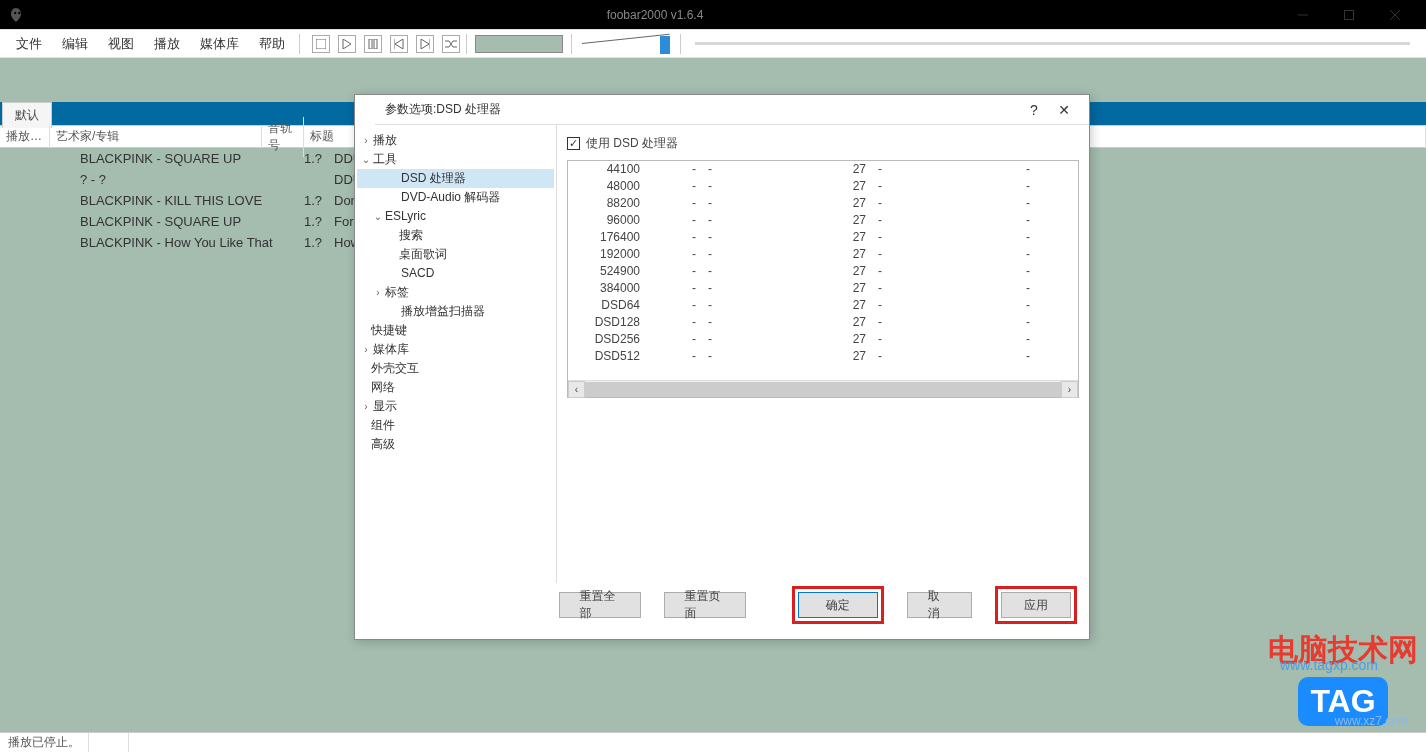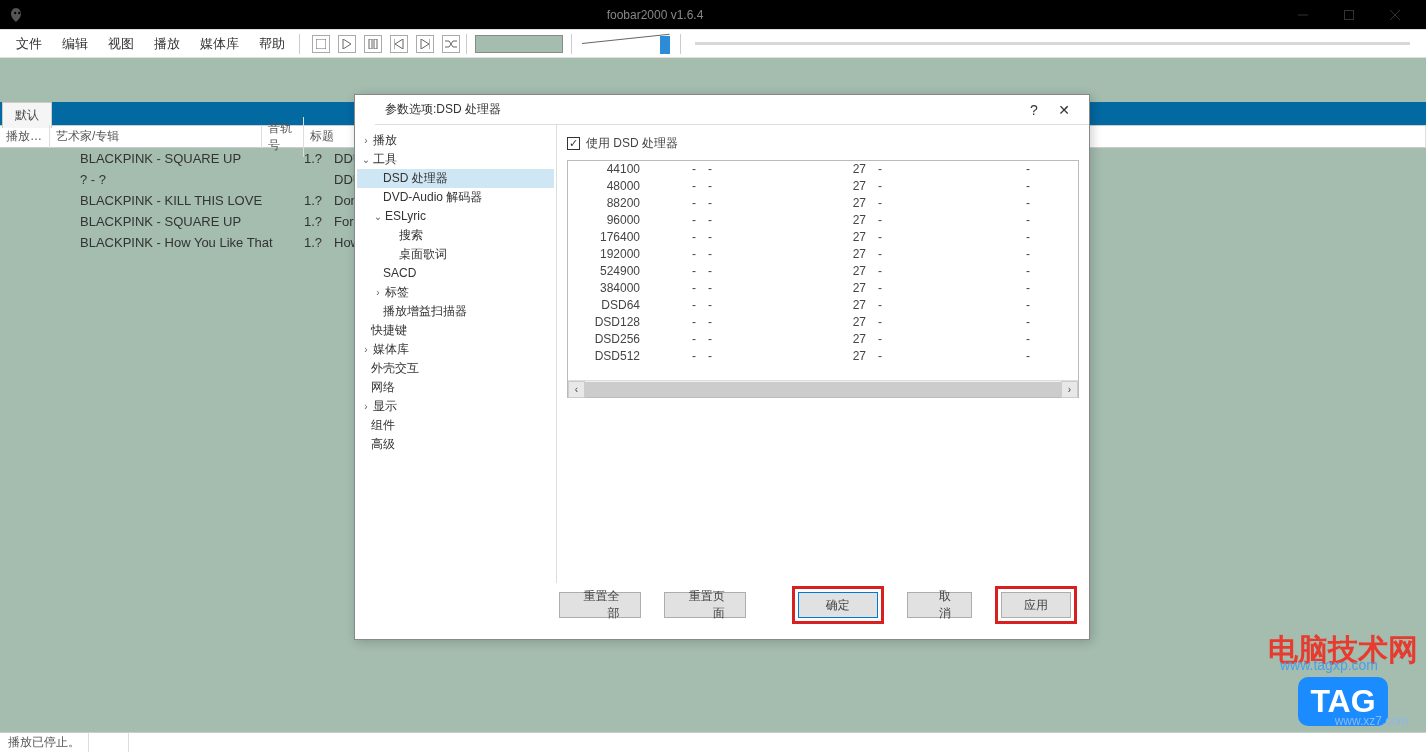--- a/index.html
+++ b/index.html
@@ -36,37 +36,37 @@
 
 .dialog { position:absolute; left:354px; top:94px; width:736px; height:546px; background:#fff; border:1px solid #888; box-shadow:2px 2px 10px rgba(0,0,0,0.2); display:flex; flex-direction:column;}
 .dialog-titlebar { height:30px; display:flex; align-items:center; padding:0 10px; border-bottom:1px solid #ddd;margin-left:20px;}
 .dialog-titlebar .dlg-title { flex:1; font-size:12px; color:#333;}
 .dialog-titlebar .dlg-btn { width:30px; text-align:center; font-size:14px; color:#333;}
 .dialog-body { flex:1; display:flex; }
 .tree-pane { width:202px; border-right:1px solid #ddd; padding:6px 2px; overflow:auto;}
 .tree-item { display:flex; align-items:center; font-size:12px; color:#333; padding:1px 2px; line-height:17px;}
 .tree-arrow { width:14px; text-align:center; color:#666; font-size:10px;}
 .tree-indent1 { padding-left:14px;}
-.tree-indent2 { padding-left:26px;}
+.tree-indent2 { padding-left:44px;}
 .tree-indent3 { padding-left:42px;}
 .tree-sel { background:#cfe6f4;}
 .content-pane { flex:1; padding:10px 10px 0 10px; display:flex; flex-direction:column;}
 .checkbox-row { display:flex; align-items:center; font-size:12px; margin-bottom:8px;}
 .checkbox-box { width:13px; height:13px; border:1px solid #333; margin-right:6px; display:flex; align-items:center; justify-content:center; font-size:11px; color:#333;}
 .table-frame { border:1px solid #bbb; height:238px; display:flex; flex-direction:column;}
 .tbl-header { display:flex; background:#fff; border-bottom:1px solid #ddd; font-size:12px;}
 .tbl-header .th { padding:3px 6px; border-right:1px solid #eee; text-align:right;}
 .tbl-body { flex:1; overflow:auto; }
 .tbl-row { display:flex; font-size:12px; line-height:17px;}
 .tbl-row .td { padding:0 6px; text-align:right;}
 .w-in{width:78px;} .w-out{width:56px;} .w-sdm{width:80px;text-align:left!important;} .w-wl{width:90px;} .w-wt{width:68px;text-align:left!important;} .w-sr{width:96px;}
 .hscroll { height:17px; background:#f0f0f0; border-top:1px solid #ddd; display:flex; align-items:center;}
 .hscroll .arrow{width:17px;height:17px;display:flex;align-items:center;justify-content:center;background:#e8e8e8;border:1px solid #ccc;font-size:10px;}
 .hscroll .thumb{flex:1;height:15px;background:#ccc;margin:0 0px;}
-.dialog-footer { height:56px; border-top:0; display:flex; align-items:center; padding:0 12px 12px 12px; gap:23px;text-align:right;}
+.dialog-footer { height:56px; border-top:0; display:flex; align-items:center; padding:0 12px 12px 12px; gap:23px;}
 .dlg-button { height:26px; padding:0 20px; border:1px solid #adadad; background:#e1e1e1; font-size:12px; display:flex; align-items:center; justify-content:center;}
 .dlg-button.primary { border:1px solid #0078d7; }
 .footer-spacer { flex:1;}
 .highlight-box { border:3px solid #d82020; padding:3px;}
 
 
 .watermark { position:absolute; right:8px; bottom:26px; display:flex; align-items:center; gap:6px;flex-direction:column;}
 .watermark .txt1{ color:#e63b2e; font-size:30px; font-weight:bold;}
 .watermark .sub { color:#49a0e8; font-size:14px; position:absolute; bottom:-2px; left:12px;}
 .tag-badge { background:#1a8cff; color:#fff; font-weight:bold; font-size:32px; padding:6px 12px; border-radius:10px;}

